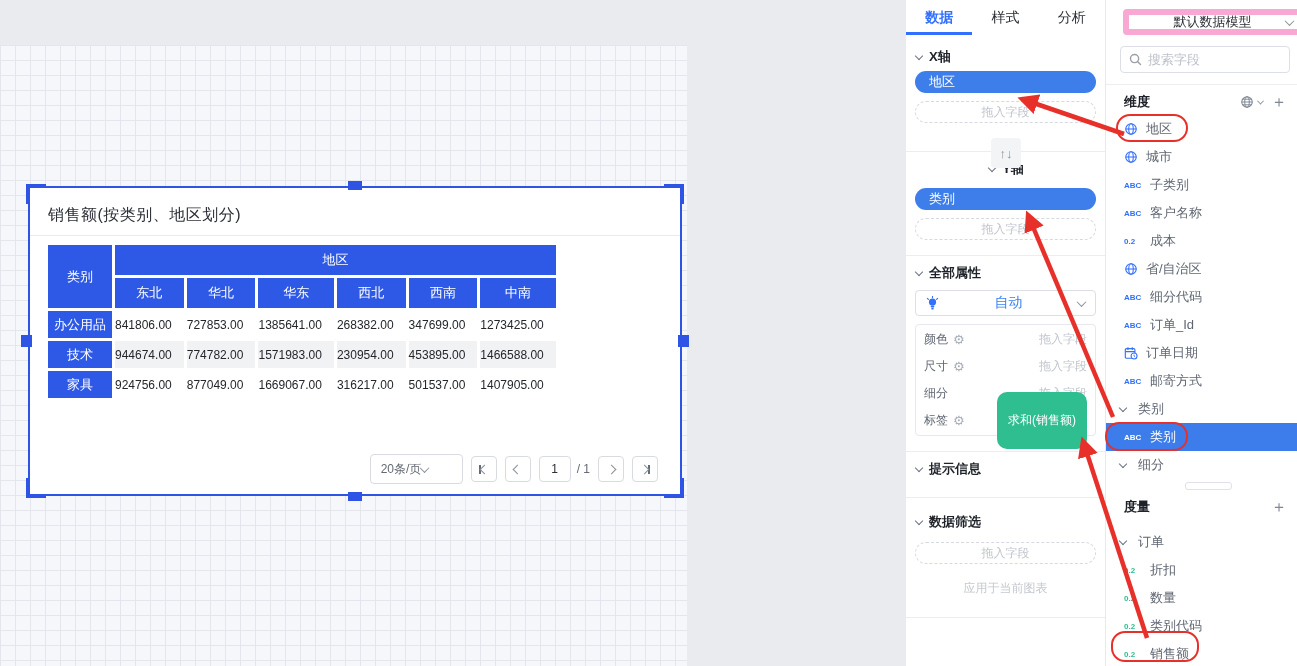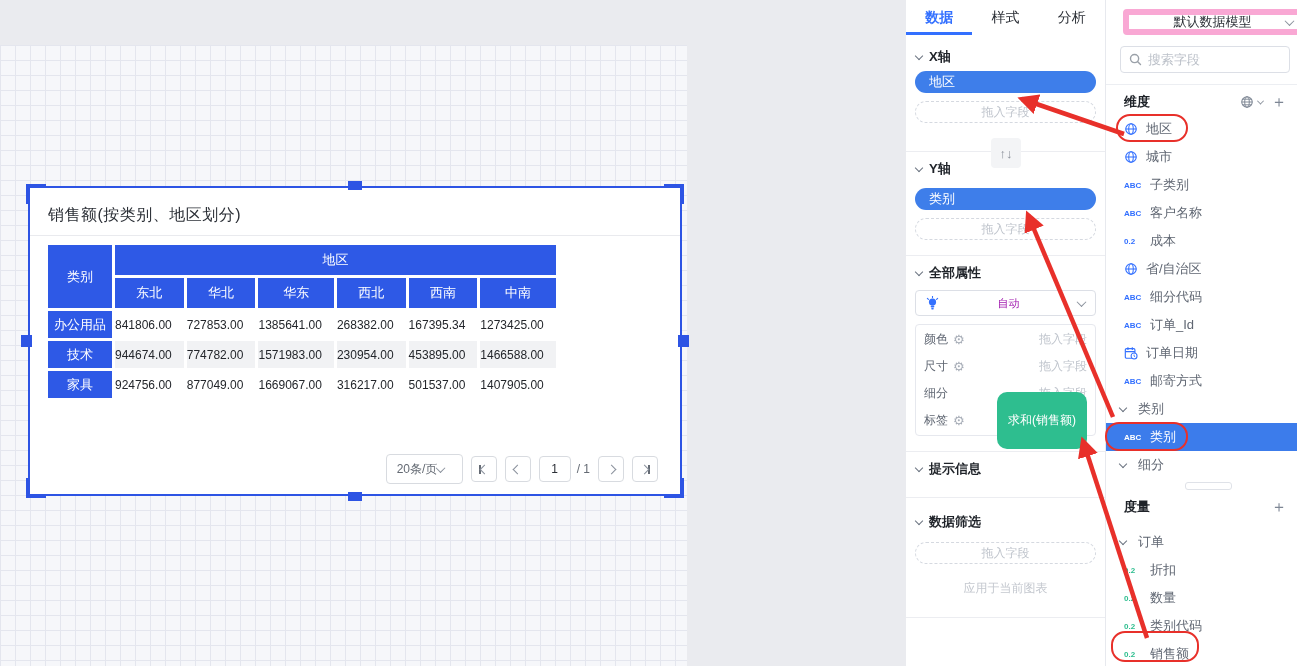--- a/index.html
+++ b/index.html
@@ -36,21 +36,21 @@
   .pivot th { background:#2e59e6; color:#fff; font-weight:normal; font-size:13px; text-align:center; }
   .pivot .corner-cell { width:64px; }
   .pivot .colhead { width:64px; height:30px; }
   .pivot .grouphead { height:30px; }
   .pivot .rowhead { height:27px; }
   .pivot td { height:27px; background:#fff; font-size:12px; color:#23262b;
     text-align:right; padding-right:12px; }
   .pivot tr.stripe td { background:#f1f2f4; }
 
   .pagination { position:absolute; right:22px; bottom:10px; display:flex; align-items:center; }
-  .page-size { width:77px; height:26px; border:1px solid #d8dbe0; border-radius:4px;
+  .page-size { width:93px; height:26px; border:1px solid #d8dbe0; border-radius:4px;
     display:flex; align-items:center; padding:14px 10px;
     font-size:12px; color:#646a73; background:#fff; }
   .pg-btn { width:26px; height:26px; border:1px solid #d8dbe0; border-radius:4px; background:#fff;
     display:flex; align-items:center; justify-content:center; margin-left:8px; }
   .pg-input { width:32px; height:26px; border:1px solid #d8dbe0; border-radius:4px;
     text-align:center; font-size:12px; color:#2b2f36; margin-left:8px; background:#fff;
     font-family:inherit; }
   .pg-total { font-size:12px; color:#646a73; margin-left:6px; }
   .chev { display:inline-block; width:7px; height:7px;
     border-right:1.6px solid #8a919c; border-bottom:1.6px solid #8a919c; }
@@ -75,25 +75,25 @@
     color:#fff; font-size:13px; display:flex; align-items:center; padding-left:14px; }
   .chip.y { margin-top:7px; }
   .drop-pill { margin:8px 9px 0 9px; height:22px; border-radius:11px; border:1px dashed #d5d9e0;
     color:#bfc4cc; font-size:12px; display:flex; align-items:center; justify-content:center; }
   .divider { height:1px; background:#ecedf1; }
   .d1 { margin-top:28px; } .d2 { margin-top:15px; } .d3 { margin-top:15px; }
   .d4 { margin-top:16px; } .d5 { margin-top:20px; }
   .swap-btn { position:absolute; left:85px; top:138px; width:30px; height:30px;
     background:#f3f4f6; border-radius:4px; display:flex; align-items:center; justify-content:center;
     font-size:13px; color:#8a9099; z-index:2; }
-  .sh-y { margin-top:5px; } .sh-attr { margin-top:5px; } .sh-tip { margin-top:5px; } .sh-filter { margin-top:12px; }
+  .sh-y { margin-top:5px;justify-content:center; } .sh-attr { margin-top:5px; } .sh-tip { margin-top:5px; } .sh-filter { margin-top:12px; }
 
   .auto-box { margin:5px 9px 0 9px; height:26px; border:1px solid #dcdfe6; border-radius:4px;
     display:flex; align-items:center; padding:0 10px; background:#fff; }
-  .auto-label { flex:1; text-align:center; font-size:11px; color:#a21caf; }
+  .auto-label { flex:1; text-align:center; font-size:14px; color:#3b82f6; }
   .attr-box { margin:8px 9px 0 9px; border:1px solid #e6e8ee; border-radius:4px; padding:1px 8px; }
   .attr-row { height:27px; display:flex; align-items:center; font-size:12px; color:#5f6672; }
   .attr-label { margin-right:5px; }
   .gear { color:#a8aeb8; font-size:13px; }
   .attr-value { margin-left:auto; color:#bfc4cc; font-size:12px; }
   .sum-chip { margin-left:auto; background:#2ebe8f; color:#fff; font-size:12px;
     border-radius:10px; padding:20px 11px; }
   .settings-btn { margin:12px 9px 0 9px; height:27px; border:1px solid #dcdfe6; border-radius:4px;
     display:flex; align-items:center; justify-content:center; font-size:12px; color:#8f959e; background:#fff; }
   .filter-note { margin-top:16px; text-align:center; font-size:12px; color:#c4c8cf; }
@@ -169,21 +169,21 @@
           <th class="colhead">西北</th>
           <th class="colhead">西南</th>
           <th class="colhead">中南</th>
         </tr>
         <tr>
           <th class="rowhead">办公用品</th>
           <td>841806.00</td>
           <td>727853.00</td>
           <td>1385641.00</td>
           <td>268382.00</td>
-          <td>167395.34</td>
+          <td>347699.00</td>
           <td>1273425.00</td>
         </tr>
         <tr class="stripe">
           <th class="rowhead">技术</th>
           <td>944674.00</td>
           <td>774782.00</td>
           <td>1571983.00</td>
           <td>230954.00</td>
           <td>453895.00</td>
           <td>1466588.00</td>

